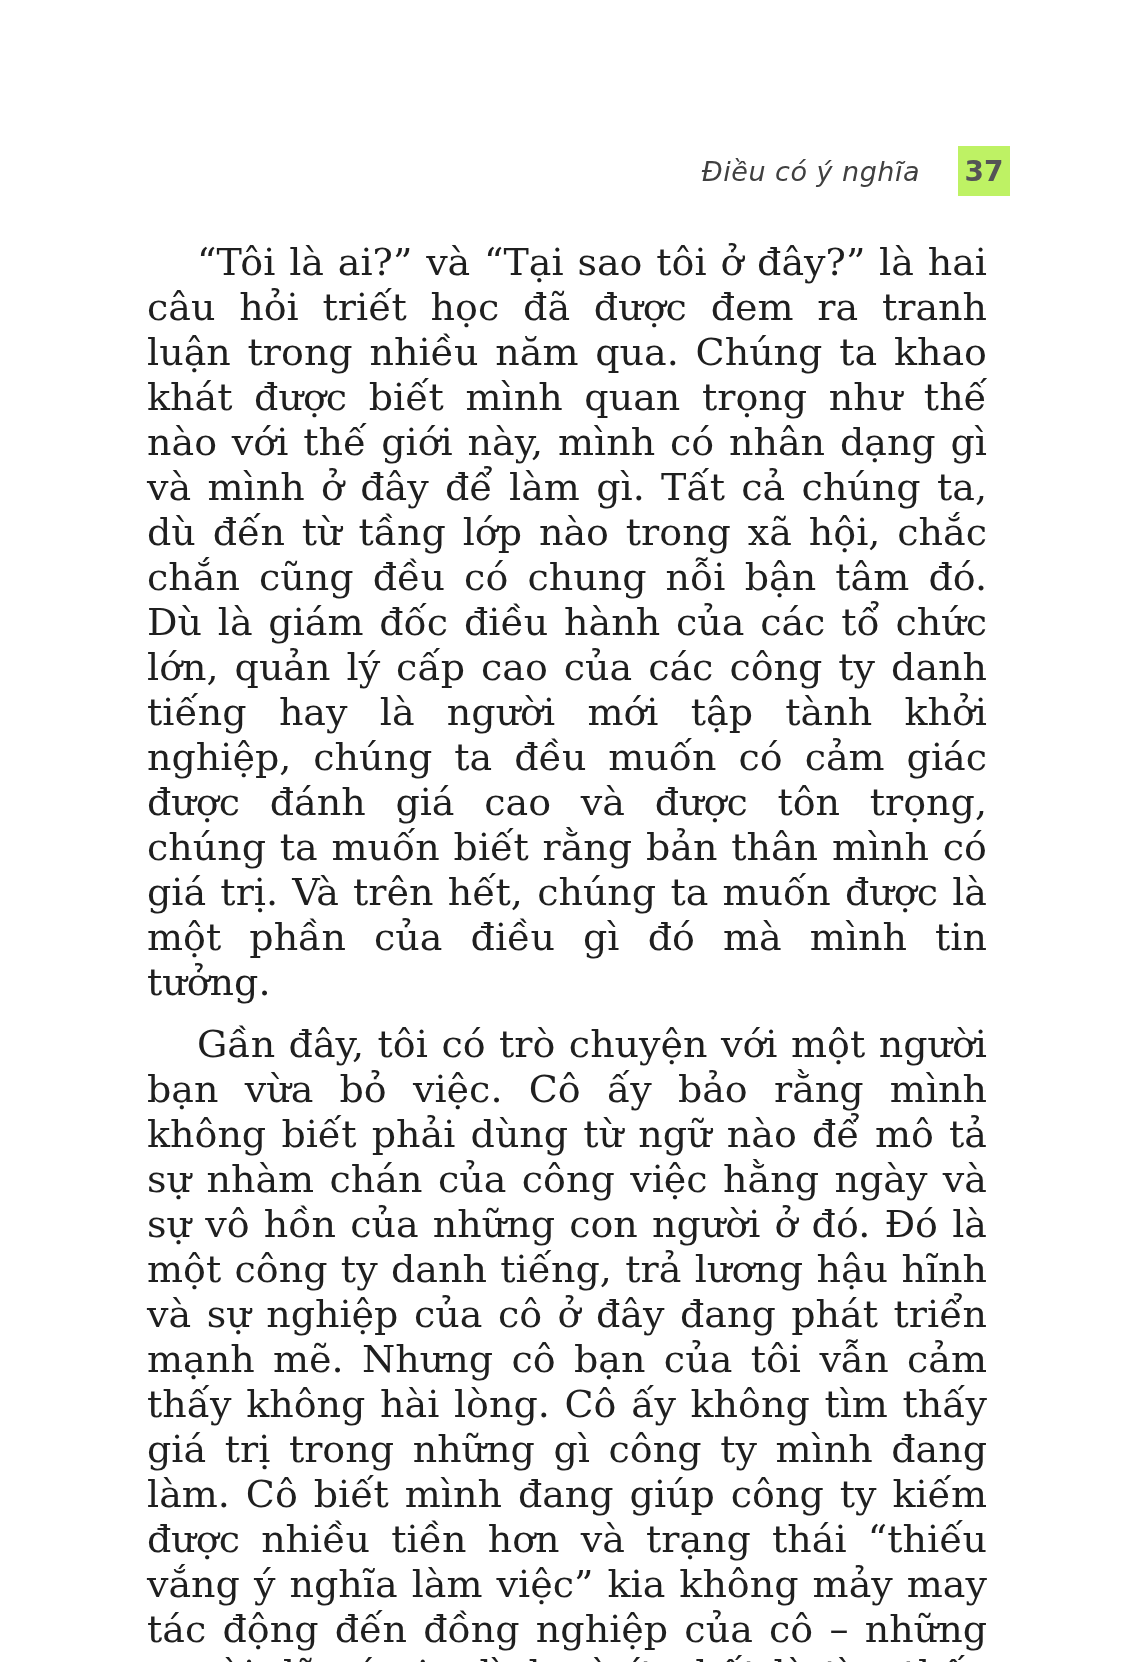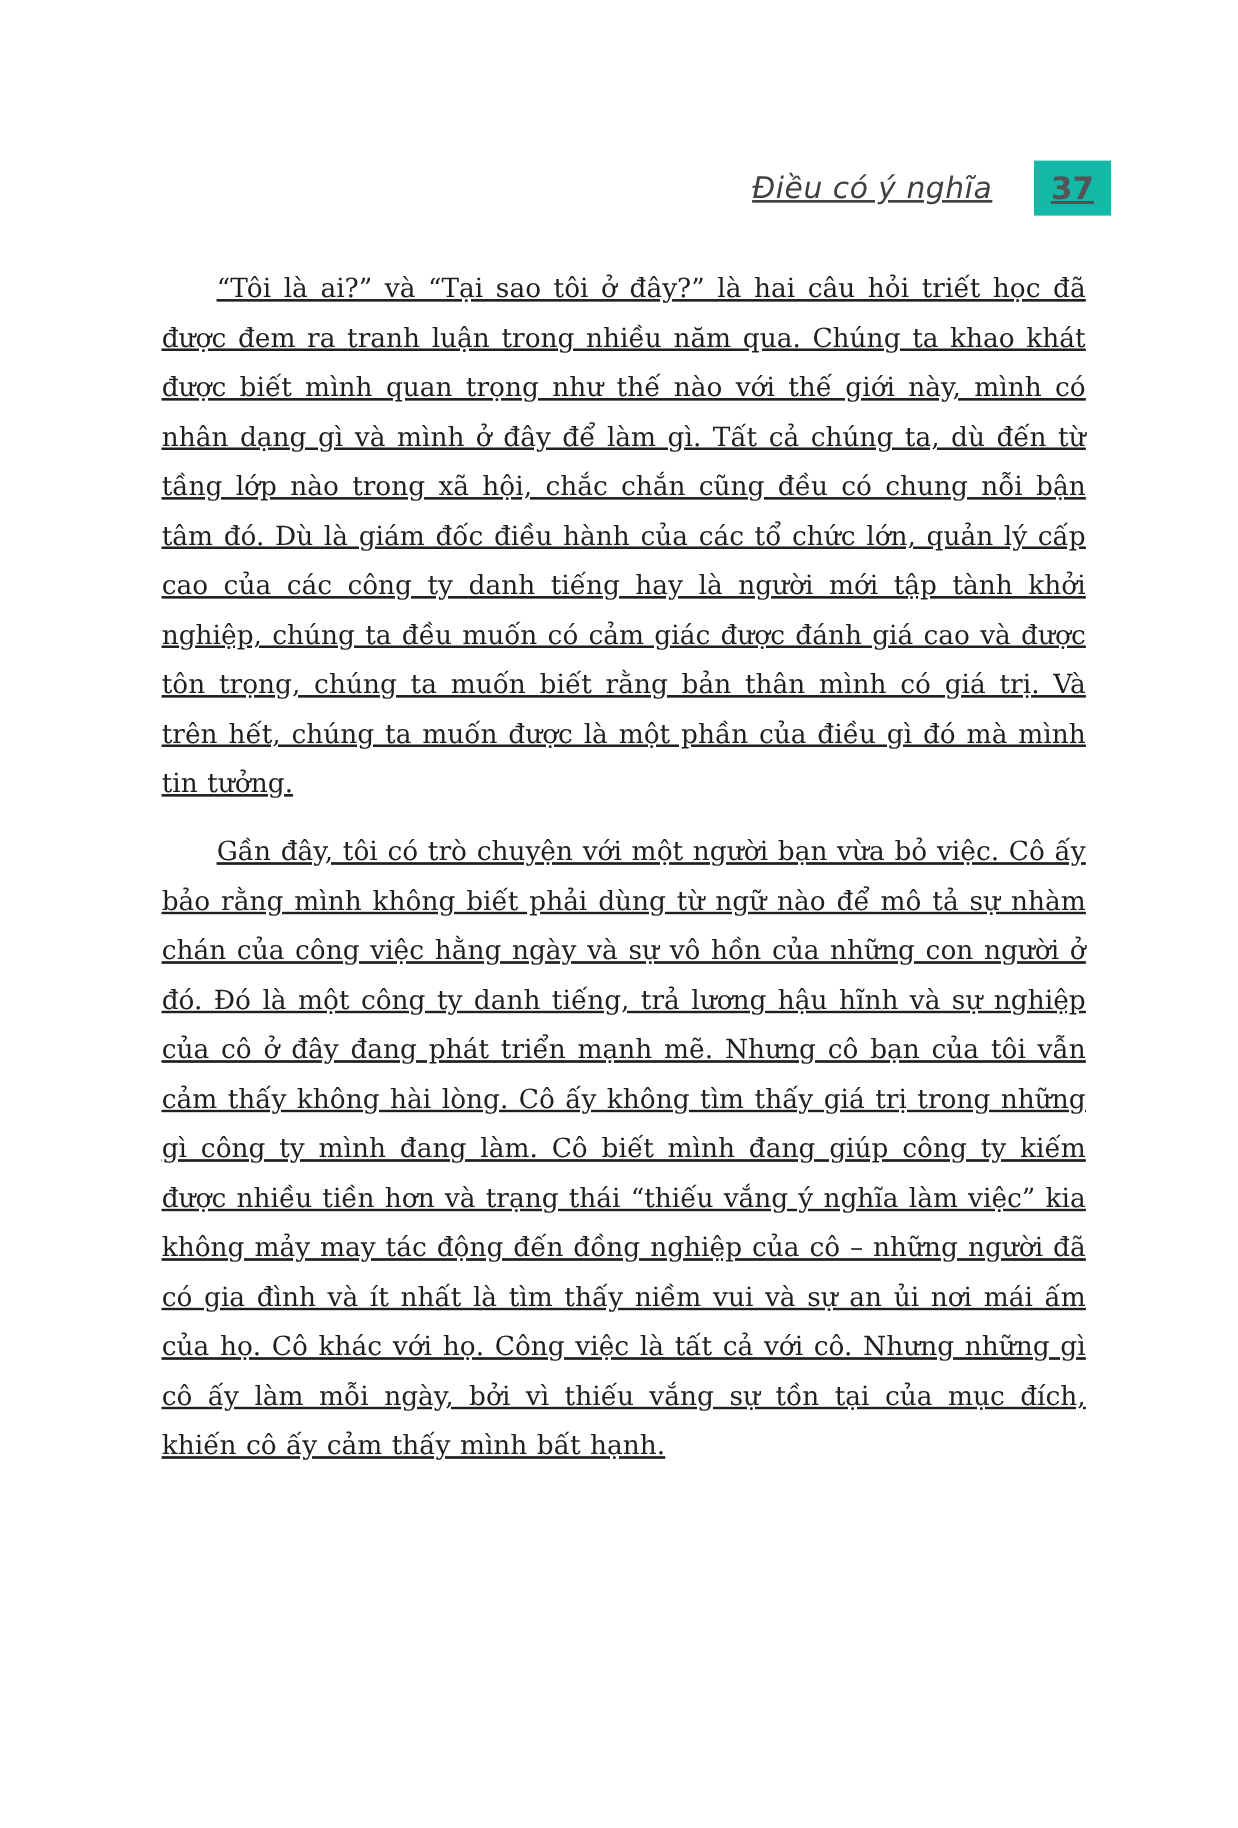--- a/index.html
+++ b/index.html
@@ -1,15 +1,15 @@
 <!DOCTYPE html>
 <html><head>
 <meta charset="utf-8">
 <style>
-  * { margin: 0; padding: 0; box-sizing: border-box; text-decoration: underline; }
+  * { margin: 0; padding: 0; box-sizing: border-box; }
   html, body { background: #ffffff; }
   body {
     width: 1125px;
     height: 1662px;
     position: relative;
     font-family: "DejaVu Serif", "Liberation Serif", serif;
     color: #231f20;
     overflow: hidden;
   }
   .page {
@@ -29,26 +29,26 @@
     gap: 38px;
   }
   .running-title {
     font-family: "DejaVu Sans", "Liberation Sans", sans-serif;
     font-style: italic;
     font-size: 27px;
     color: #404040;
     letter-spacing: 0.5px;
   }
   .page-number-badge {
-    background: #14b8a6;
+    background: #bef264;
     color: #545456;
     font-family: "DejaVu Sans", "Liberation Sans", sans-serif;
     font-weight: bold;
     font-size: 28px;
-    width: 70px;
+    width: 52px;
     height: 50px;
     display: flex;
     align-items: center;
     justify-content: center;
     text-align: center;
   }
   .content {
     position: absolute;
     top: 240px;
     left: 147px;
@@ -56,21 +56,21 @@
   }
   .section-heading {
     font-family: "DejaVu Sans", "Liberation Sans", sans-serif;
     font-weight: bold;
     font-size: 34px;
     letter-spacing: 0px;
     color: #1d1d1d;
     margin-bottom: 28px;
   }
   .body-paragraph {
-    font-size: 24px;
+    font-size: 38px;
     line-height: 45px;
     text-align: justify;
     text-indent: 50px;
     color: #1f1f1f;
     margin-bottom: 17px;
     word-spacing: 1px;
   }
 </style>
 </head>
 <body>

